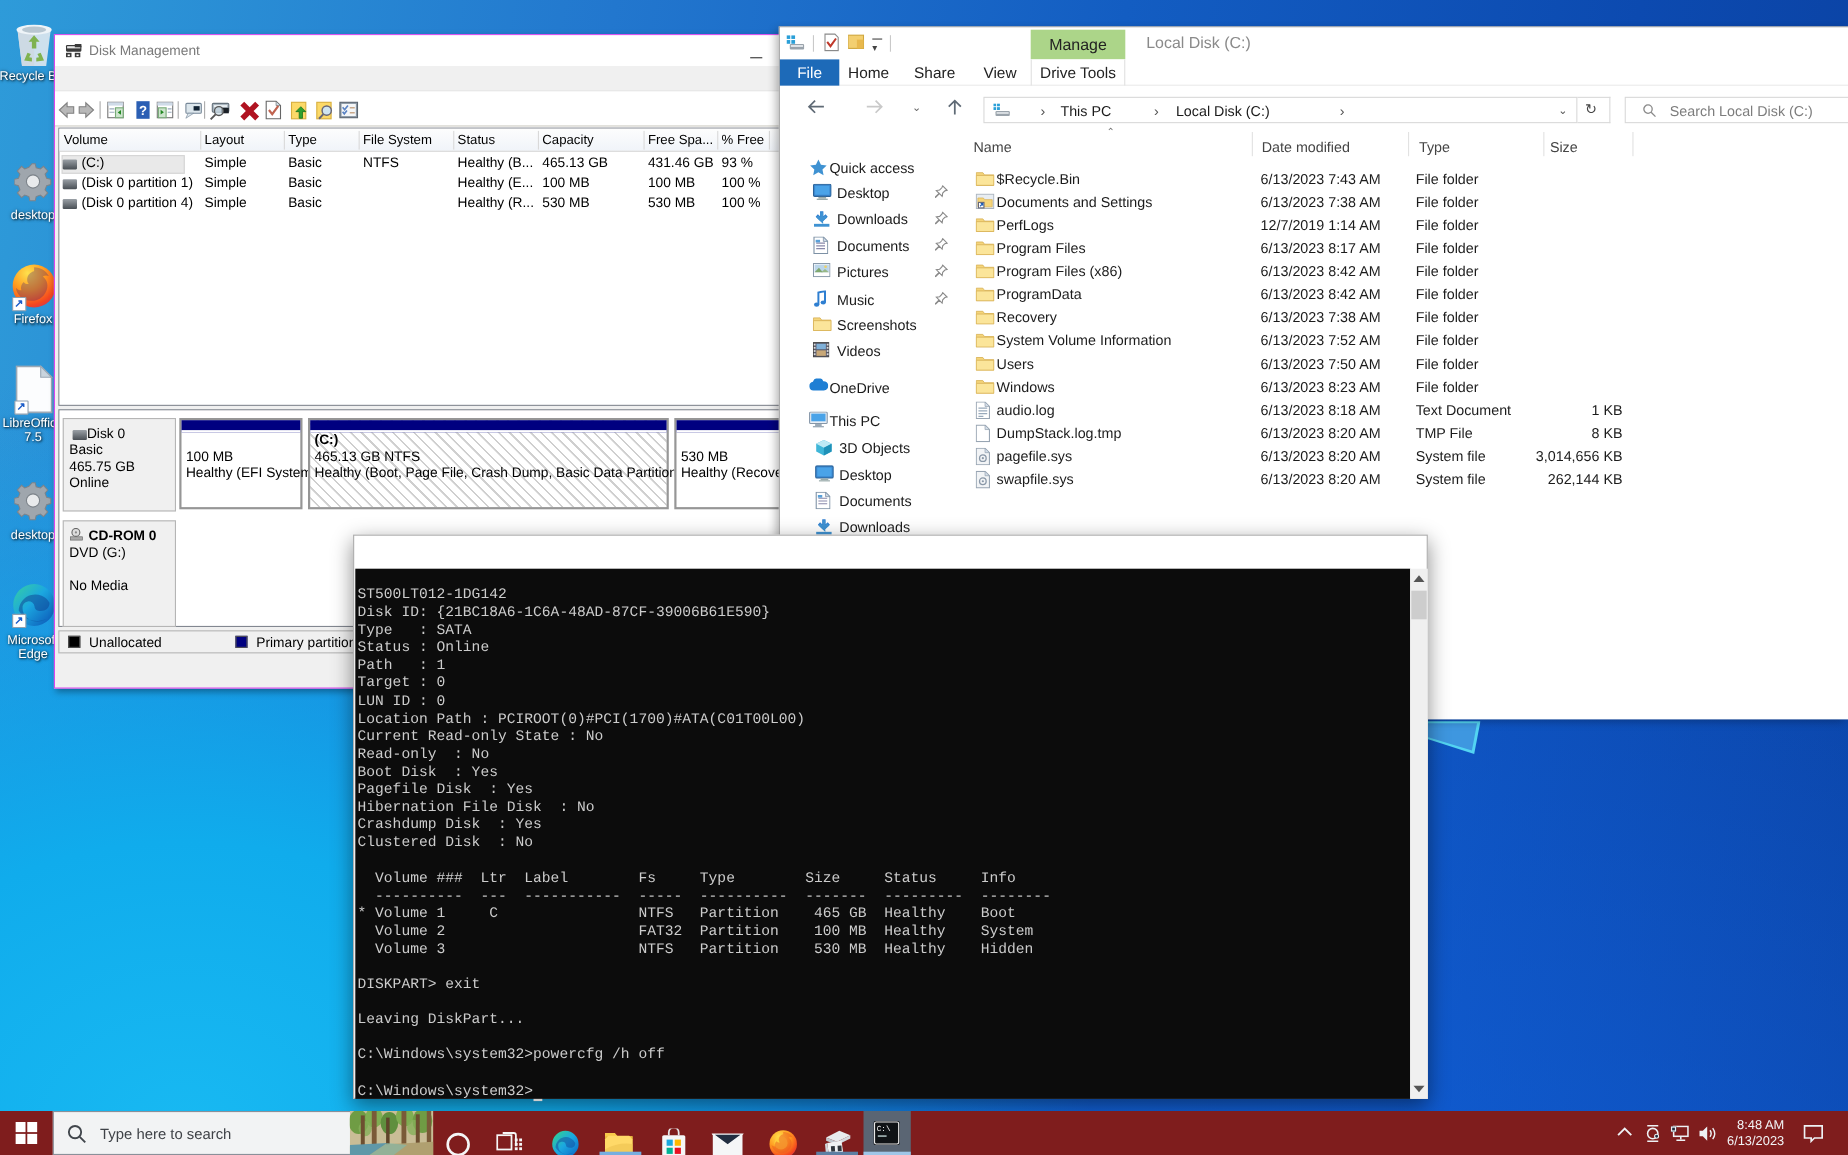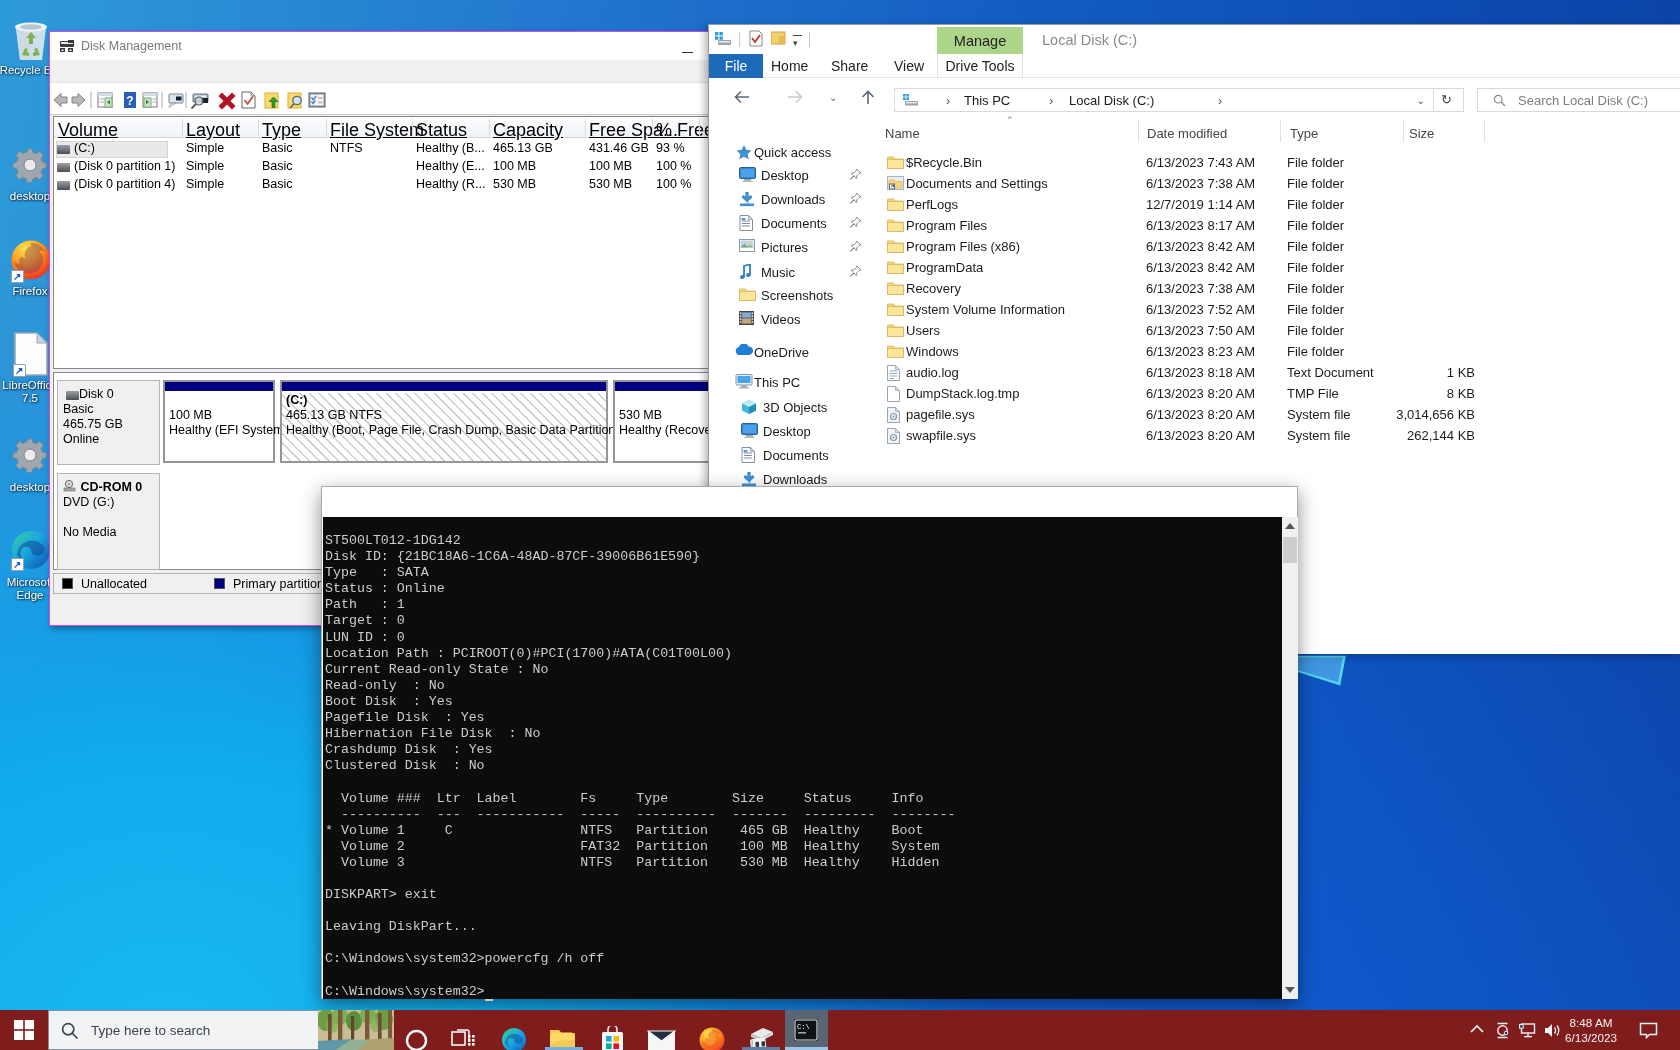--- a/index.html
+++ b/index.html
@@ -283,21 +283,21 @@
 .dm-sq { width:9px; height:9px; border:1px solid #444; }
 .dm-x { font-size:13px; }
 .dm-menu { position:absolute; left:0; top:28px; width:100%; height:22px; background:#fff; font-size:12.5px; color:#111; }
 .dm-menu span { margin-left:11px; display:inline-block; padding-top:3px; }
 .dm-tools { position:absolute; left:0; top:50px; width:100%; height:33px; background:#fff;
             border-top:1px solid #e3e3e3; border-bottom:1px solid #d0cec6; padding:5px 0 0 4px; }
 .dm-client { position:absolute; left:3px; top:84px; width:745px; height:485px; }
 .dm-list { position:absolute; left:0; top:0px; width:745px; height:253px; background:#fff; border:1px solid #828790; }
 .dm-hrow { position:absolute; left:0; top:0; width:100%; height:21px;
            background:linear-gradient(#fdfdfd,#f0f4f9); border-bottom:1px solid #d5d5d5; }
-.dm-hrow span { position:absolute; top:3px; font-size:18px; color:#000;text-decoration:underline; }
+.dm-hrow span { position:absolute; top:3px; font-size:12px; color:#000; }
 .hsep { position:absolute; top:2px; height:17px; border-left:1px solid #d9d9d9; }
 .dm-hrow span:after { content:""; position:absolute; top:0px; }
 .dm-row { position:absolute; left:0; width:100%; height:18px; font-size:12.5px; color:#000; }
 .dm-row span { position:absolute; top:1px; }
 .dsk { position:absolute; left:3px; top:5px; width:13px; height:9px;
        background:linear-gradient(#9aa0a6,#494f55); border-radius:1px; }
 .dm-graph { position:absolute; left:0; top:256px; width:745px; height:198px; background:#fff; border:1px solid #828790; }
 .dm-g-left { position:absolute; left:3px; top:0; width:103px; height:100%; background:#f0f0f0;
              border:1px solid #b5b5b5; font-size:12.5px; padding:2px 0 0 5px; }
 .dm-g-left div { line-height:15px; }
@@ -928,20 +928,20 @@
     <rect x="3.5" y="1" width="13" height="9" fill="none" stroke="#eef1f4" stroke-width="1.4"></rect>
     <line x1="10" y1="10" x2="10" y2="13" stroke="#eef1f4" stroke-width="1.4"></line>
     <line x1="6" y1="13.6" x2="14" y2="13.6" stroke="#eef1f4" stroke-width="1.4"></line>
     <rect x="1" y="1" width="5" height="5" fill="#222e41"></rect>
     <rect x="1.6" y="1.6" width="3.6" height="3.6" fill="none" stroke="#eef1f4" stroke-width="1.1"></rect>
   </svg>
   <svg class="abs" style="left:1544px;top:13px" width="17" height="15" viewBox="0 0 17 15">
     <path d="M1 5 h3 l4 -4 v13 l-4 -4 h-3 z" fill="#eef1f4"></path>
     <path d="M10.5 4.5 a5 5 0 0 1 0 6 M13 2.5 a8.5 8.5 0 0 1 0 10" fill="none" stroke="#eef1f4" stroke-width="1.3"></path>
   </svg>
-  <div class="abs" style="left:1560px;top:5px;width:62px;height:30px;color:#f2f4f6;font-size:11.7px;text-align:center;line-height:15px">8:48 AM<br>6/13/2023</div>
+  <div class="abs" style="left:1560px;top:5px;width:62px;height:30px;color:#f2f4f6;font-size:11.7px;text-align:right;line-height:15px">8:48 AM<br>6/13/2023</div>
   <svg class="abs" style="left:1639px;top:12px" width="19" height="17" viewBox="0 0 19 17">
     <path d="M1.5 1.5 h16 v11 h-7 l-3 3 v-3 h-6 z" fill="none" stroke="#eef1f4" stroke-width="1.5"></path>
   </svg>
 </div>
 <style>
 #taskbar { left:0; top:1010px; width:1680px; height:40px; background:#7f1d1d; }
 </style>
 
 </body></html>

